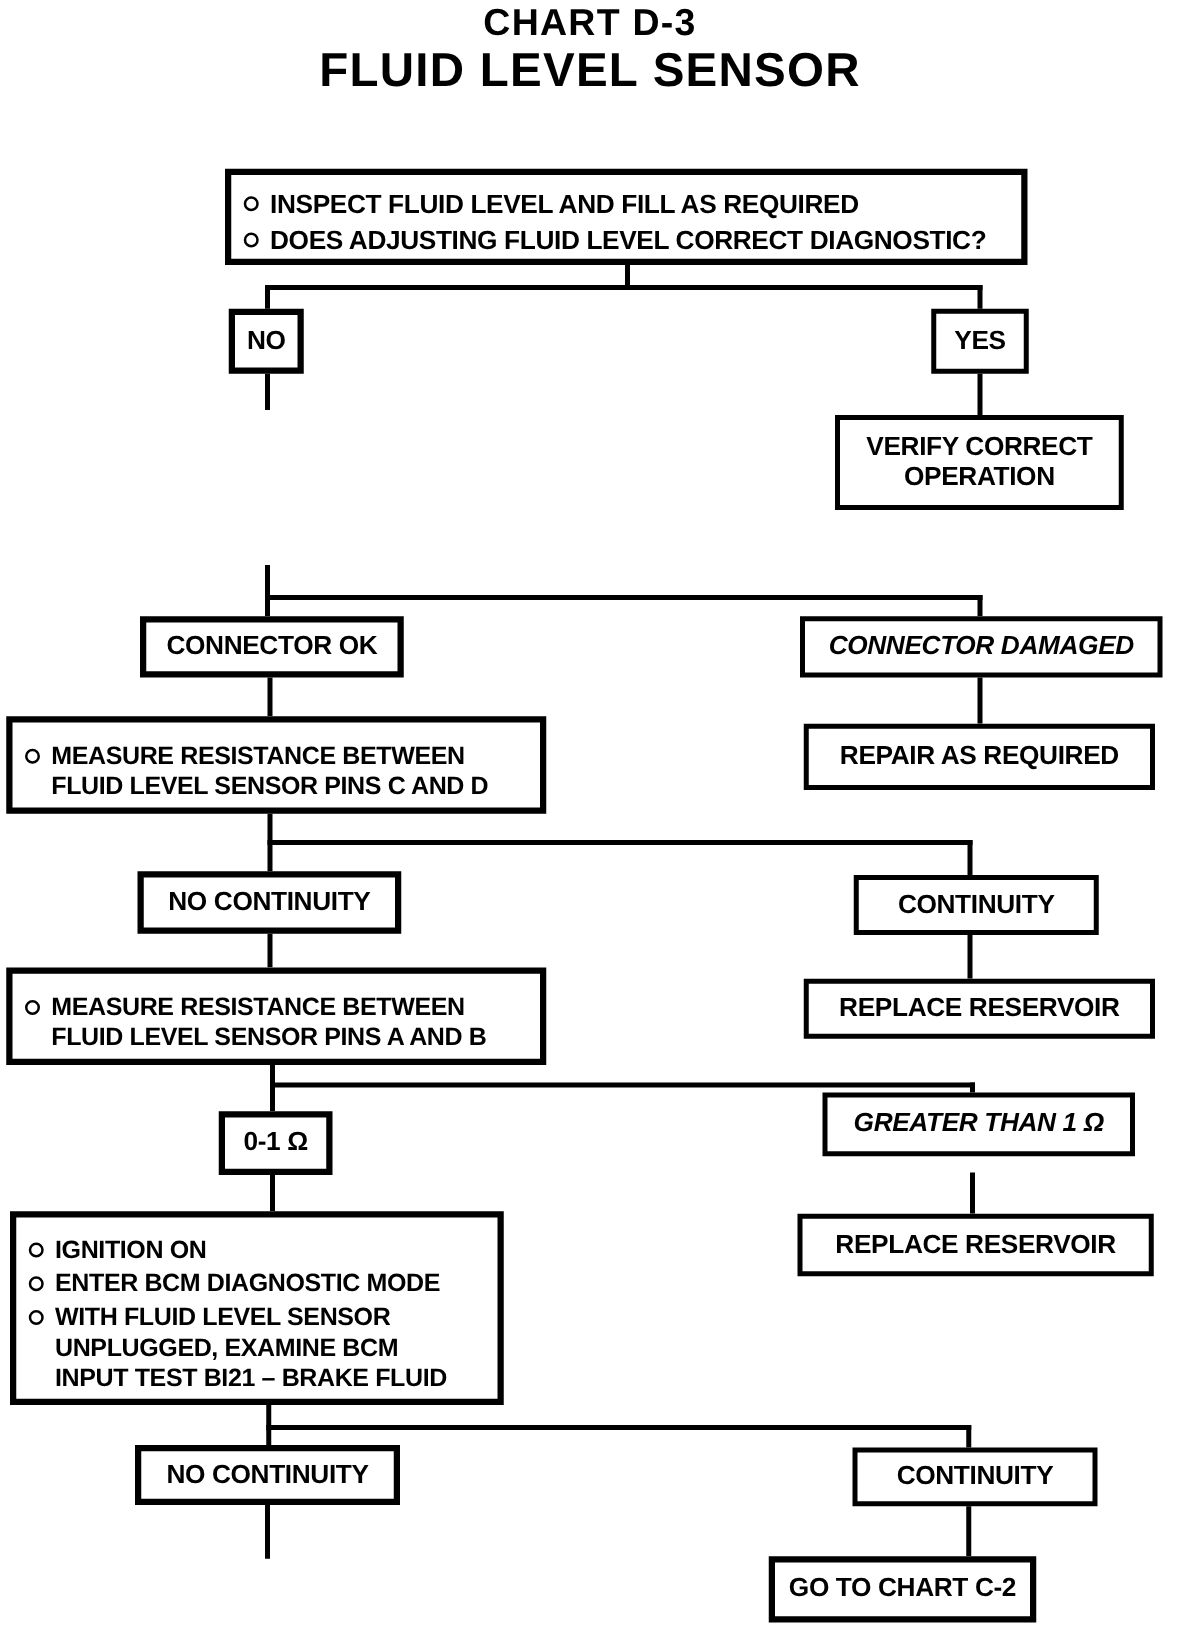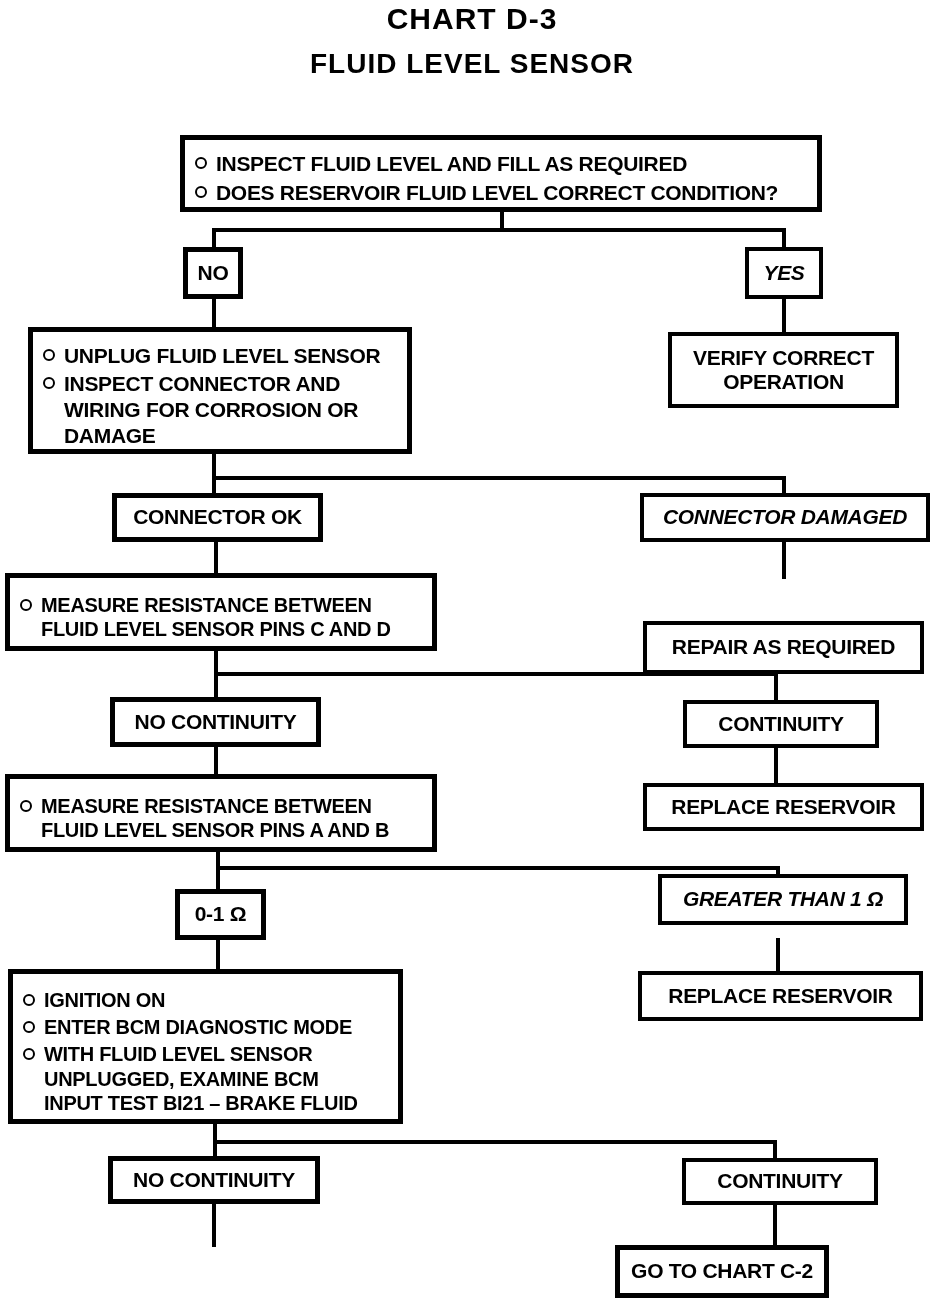--- a/index.html
+++ b/index.html
@@ -3,21 +3,21 @@
 <meta charset="utf-8">
 <style>
   html,body { margin:0; padding:0; background:#ffffff; }
   .canvas {
     position:relative; width:944px; height:1300px; background:#ffffff;
     font-family:"Liberation Sans", sans-serif; color:#000000;
     overflow:hidden;
   }
   .title { position:absolute; left:0; top:2px; width:944px; text-align:center; font-weight:bold; }
   .title .t1 { font-size:30px; letter-spacing:1px; }
-  .title .t2 { font-size:28px; letter-spacing:1px; margin-top:12px; }
+  .title .t2 { font-size:38px; letter-spacing:1px; margin-top:0; }
 
   .node {
     position:absolute; border:4px solid #000; background:#fff; box-sizing:border-box;
     font-weight:bold;
   }
   .node.heavy { border-width:5px; }
   .lbl {
     display:flex; align-items:center; justify-content:center; text-align:center;
     width:100%; height:100%; font-size:21px; line-height:1.15; white-space:pre-line;
     letter-spacing:-0.3px;
@@ -75,46 +75,32 @@
   <div class="line v" style="left:773px; top:1202px; height:43px;"></div>
 
   <div class="node heavy" style="left:180px; top:135px; width:642px; height:77px;">
     <div class="bullets">
       <div class="brow">
         <span class="bdot"></span>
         <span class="btxt">INSPECT FLUID LEVEL AND FILL AS REQUIRED</span>
       </div>
       <div class="brow">
         <span class="bdot"></span>
-        <span class="btxt">DOES RESERVOIR FLUID LEVEL CORRECT CONDITION?</span>
+        <span class="btxt">DOES ADJUSTING FLUID LEVEL CORRECT DIAGNOSTIC?</span>
       </div>
     </div>
   </div>
 
   <div class="node heavy" style="left:183px; top:247px; width:60px; height:52px;">
     <div class="lbl">NO</div>
   </div>
-  <div class="node" style="left:745px; top:247px; width:78px; height:52px;font-style:italic;">
+  <div class="node" style="left:745px; top:247px; width:78px; height:52px;">
     <div class="lbl">YES</div>
   </div>
 
-  <div class="node heavy" style="left:28px; top:327px; width:384px; height:127px;">
-    <div class="bullets">
-      <div class="brow">
-        <span class="bdot"></span>
-        <span class="btxt">UNPLUG FLUID LEVEL SENSOR</span>
-      </div>
-      <div class="brow">
-        <span class="bdot"></span>
-        <span class="btxt">INSPECT CONNECTOR AND
-WIRING FOR CORROSION OR
-DAMAGE</span>
-      </div>
-    </div>
-  </div>
   <div class="node" style="left:668px; top:332px; width:231px; height:76px;">
     <div class="lbl">VERIFY CORRECT
 OPERATION</div>
   </div>
 
   <div class="node heavy" style="left:112px; top:493px; width:211px; height:49px;">
     <div class="lbl">CONNECTOR OK</div>
   </div>
   <div class="node" style="left:640px; top:493px; width:290px; height:49px;font-style:italic;">
     <div class="lbl">CONNECTOR DAMAGED</div>
@@ -122,21 +108,21 @@
 
   <div class="node heavy fs20" style="left:5px; top:573px; width:432px; height:78px;">
     <div class="bullets">
       <div class="brow">
         <span class="bdot"></span>
         <span class="btxt">MEASURE RESISTANCE BETWEEN
 FLUID LEVEL SENSOR PINS C AND D</span>
       </div>
     </div>
   </div>
-  <div class="node" style="left:643px; top:579px; width:281px; height:53px;margin-top:42px;">
+  <div class="node" style="left:643px; top:579px; width:281px; height:53px;">
     <div class="lbl">REPAIR AS REQUIRED</div>
   </div>
 
   <div class="node heavy" style="left:110px; top:697px; width:211px; height:50px;">
     <div class="lbl">NO CONTINUITY</div>
   </div>
   <div class="node" style="left:683px; top:700px; width:196px; height:48px;">
     <div class="lbl">CONTINUITY</div>
   </div>
 

